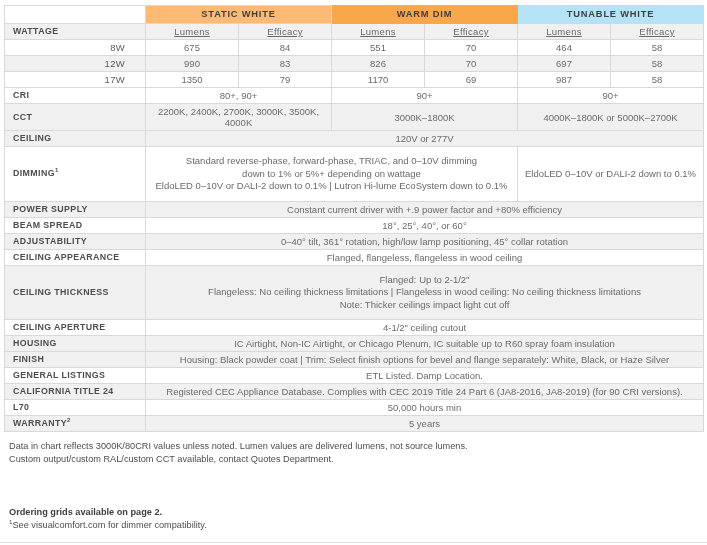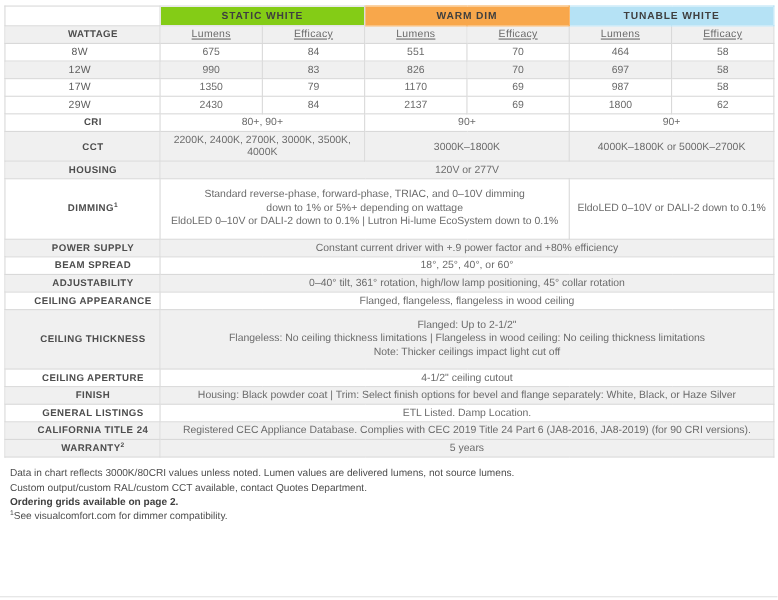--- a/index.html
+++ b/index.html
@@ -17,38 +17,38 @@
   col.c-label{width:141px;}
   col.c-val{width:93px;}
   td{
     border:1px solid var(--border);
     font-size:9.5px;line-height:11px;color:var(--value);
     text-align:center;vertical-align:middle;padding:2px 3px;height:16px;
     overflow:hidden;
   }
   tr.alt td{background:var(--alt);}
   td.rowlabel{
-    text-align:center;padding-left:22px;font-weight:700;font-size:8.8px;
+    text-align:left;padding-left:8px;font-weight:700;font-size:8.8px;
     letter-spacing:.4px;color:var(--label);
   }
   td.rowlabel sup{font-size:6px;vertical-align:super;line-height:0;}
-  td.watt{text-align:center;padding-right:8px;color:#5d5d5d;letter-spacing:.3px;}
+  td.watt{text-align:right;padding-right:20px;color:#5d5d5d;letter-spacing:.3px;}
   td.corner{background:#fff;}
   td.group{
     font-weight:700;font-size:9.3px;letter-spacing:.8px;color:#3F3F3F;height:18px;
   }
-  td.group.static{background:#84cc16;}
+  td.group.static{background:#fdba74;}
   td.group.warm{background:var(--warm);border-color:var(--warm);}
   td.group.tunable{background:var(--tunable);border-color:var(--tunable);}
   td.subhead{color:#6a6a6a;letter-spacing:.3px;text-decoration:underline;}
   td.multi{padding:8px 3px;}
   td.multi div{line-height:12.5px;}
   .footer{padding:8px 0 0 5px;}
   .fn{font-size:9.2px;line-height:12.9px;color:#4E4E4E;}
-  .fn.bold{font-weight:700;color:#3F3F3F;}
+  .fn.bold{font-weight:700;color:#3F3F3F;margin-top:40px;}
   .fn sup{font-size:6.2px;vertical-align:super;line-height:0;}
   .bottom-rule{
     position:absolute;left:0;bottom:2px;width:707px;height:1px;background:#E2E2E2;
   }
 </style>
 </head>
 <body>
 
 <div class="sheet">
   <table>
@@ -100,47 +100,38 @@
     </tr>
     <tr>
       <td class="watt">17W</td>
       <td>1350</td>
       <td>79</td>
       <td>1170</td>
       <td>69</td>
       <td>987</td>
       <td>58</td>
     </tr>
-    <tr>
-      <td class="watt">29W</td>
-      <td>2430</td>
-      <td>84</td>
-      <td>2137</td>
-      <td>69</td>
-      <td>1800</td>
-      <td>62</td>
-    </tr>
 
     <tr>
       <td class="rowlabel">CRI</td>
       <td colspan="2">80+, 90+</td>
       <td colspan="2">90+</td>
       <td colspan="2">90+</td>
     </tr>
 
     <tr class="alt">
       <td class="rowlabel">CCT</td>
       <td colspan="2">2200K, 2400K, 2700K, 3000K, 3500K, 4000K</td>
       <td colspan="2">3000K–1800K</td>
       <td colspan="2">4000K–1800K or 5000K–2700K</td>
     </tr>
 
 
     <tr class="alt">
-      <td class="rowlabel">HOUSING</td>
+      <td class="rowlabel">CEILING</td>
       <td colspan="6">120V or 277V</td>
     </tr>
 
     <tr>
       <td class="rowlabel"><span>DIMMING</span><sup>1</sup></td>
       <td colspan="4" class="multi">
         <div>Standard reverse-phase, forward-phase, TRIAC, and 0–10V dimming</div>
         <div>down to 1% or 5%+ depending on wattage</div>
         <div>EldoLED 0–10V or DALI-2 down to 0.1% | Lutron Hi-lume EcoSystem down to 0.1%</div>
       </td>
@@ -174,37 +165,45 @@
         <div>Flangeless: No ceiling thickness limitations | Flangeless in wood ceiling: No ceiling thickness limitations</div>
         <div>Note: Thicker ceilings impact light cut off</div>
       </td>
     </tr>
 
     <tr>
       <td class="rowlabel">CEILING APERTURE</td>
       <td colspan="6">4-1/2" ceiling cutout</td>
     </tr>
 
+    <tr class="alt">
+      <td class="rowlabel">HOUSING</td>
+      <td colspan="6">IC Airtight, Non-IC Airtight, or Chicago Plenum, IC suitable up to R60 spray foam insulation</td>
+    </tr>
 
 
     <tr class="alt">
       <td class="rowlabel">FINISH</td>
       <td colspan="6">Housing: Black powder coat | Trim: Select finish options for bevel and flange separately: White, Black, or Haze Silver</td>
     </tr>
 
     <tr>
       <td class="rowlabel">GENERAL LISTINGS</td>
       <td colspan="6">ETL Listed. Damp Location.</td>
     </tr>
 
     <tr class="alt">
       <td class="rowlabel">CALIFORNIA TITLE 24</td>
       <td colspan="6">Registered CEC Appliance Database. Complies with CEC 2019 Title 24 Part 6 (JA8-2016, JA8-2019) (for 90 CRI versions).</td>
     </tr>
 
+    <tr>
+      <td class="rowlabel">L70</td>
+      <td colspan="6">50,000 hours min</td>
+    </tr>
 
     <tr class="alt">
       <td class="rowlabel"><span>WARRANTY</span><sup>2</sup></td>
       <td colspan="6">5 years</td>
     </tr>
   </tbody>
     </table>
 
   <div class="footer">
     <div class="fn">Data in chart reflects 3000K/80CRI values unless noted. Lumen values are delivered lumens, not source lumens.</div>

